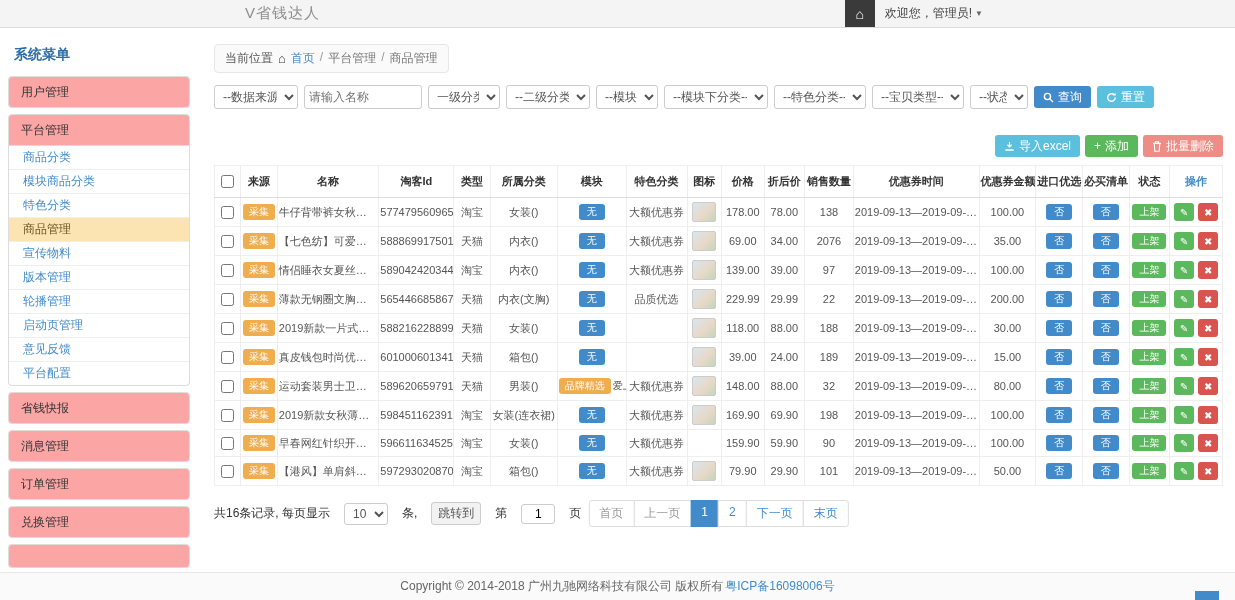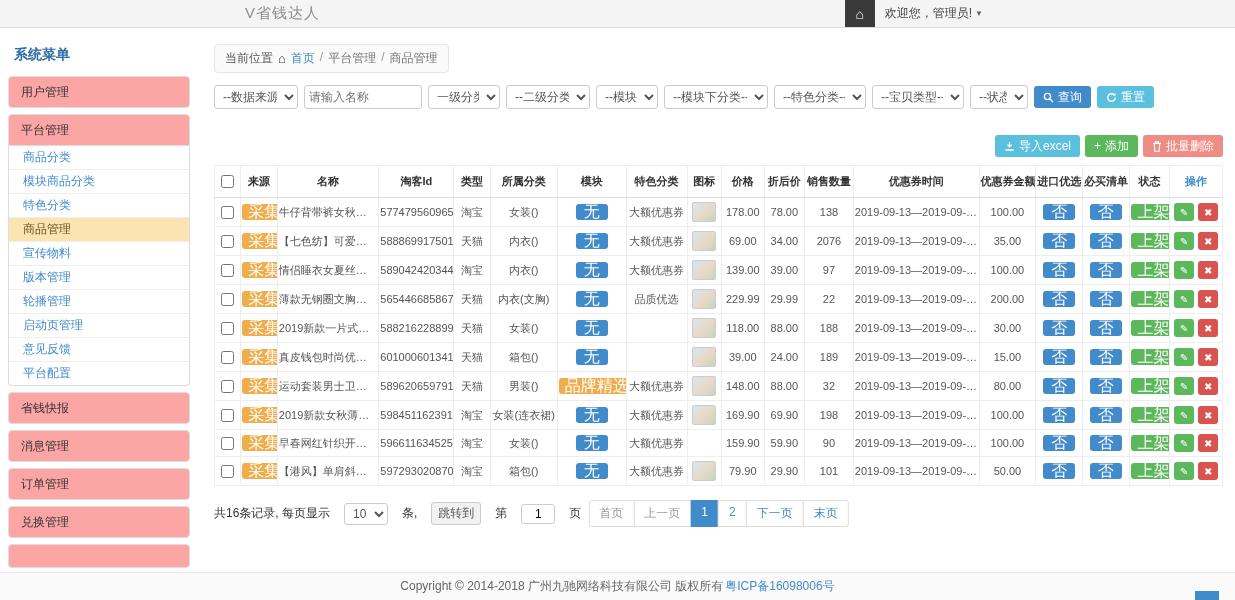--- a/index.html
+++ b/index.html
@@ -40,21 +40,21 @@
   .btn-info{background:var(--info,#5bc0de)}
   .btn-success{background:var(--success,#5cb85c)}
   .btn-danger-light{background:var(--danger_light,#ee8c86)}
   .toolbar{display:flex;justify-content:flex-end;gap:5px;margin-top:26px}
   
   table{width:100%;border-collapse:collapse;table-layout:fixed;margin-top:8px}
   th{font-size:11px;color:#333;padding:8px 1px;border:1px solid #eee;border-bottom:1px solid #ddd;text-align:center;font-weight:bold;white-space:nowrap;overflow:hidden}
   th.op-head{color:#428bca}
   td{font-size:11px;color:#555;padding:4px 1px;border:1px solid #eee;text-align:center;white-space:nowrap;overflow:hidden;height:26px}
   td.ellip{text-overflow:ellipsis}
-  .badge{display:inline-block;color:#fff;font-size:16px;padding:2px 6px;border-radius:3px;line-height:12px}
+  .badge{display:inline-block;color:#fff;font-size:10px;padding:2px 6px;border-radius:3px;line-height:12px}
   .badge-orange{background:var(--warning,#f0ad4e)}
   .badge-blue{background:var(--accent,#428bca);cursor:pointer;padding:2px 8px}
   .badge-green{background:var(--success,#5cb85c);cursor:pointer;padding:2px 7px}
   .module-tag{font-size:10px;color:#555;margin-left:2px}
   .thumb{width:24px;height:20px;border:1px solid #ccc;border-radius:2px;margin:0 auto;background:linear-gradient(135deg,#d8e6f0 0%,#e8d9c8 55%,#c4d6bd 100%)}
   .op-btn{display:inline-flex;align-items:center;justify-content:center;width:20px;height:18px;border-radius:3px;color:#fff;font-size:10px;margin:0 2px;cursor:pointer;vertical-align:middle}
   .op-edit{background:var(--success,#5cb85c)}
   .op-del{background:var(--danger,#d9534f)}
   input[type=checkbox]{width:13px;height:13px;display:block;margin:0 auto;cursor:pointer}
   

